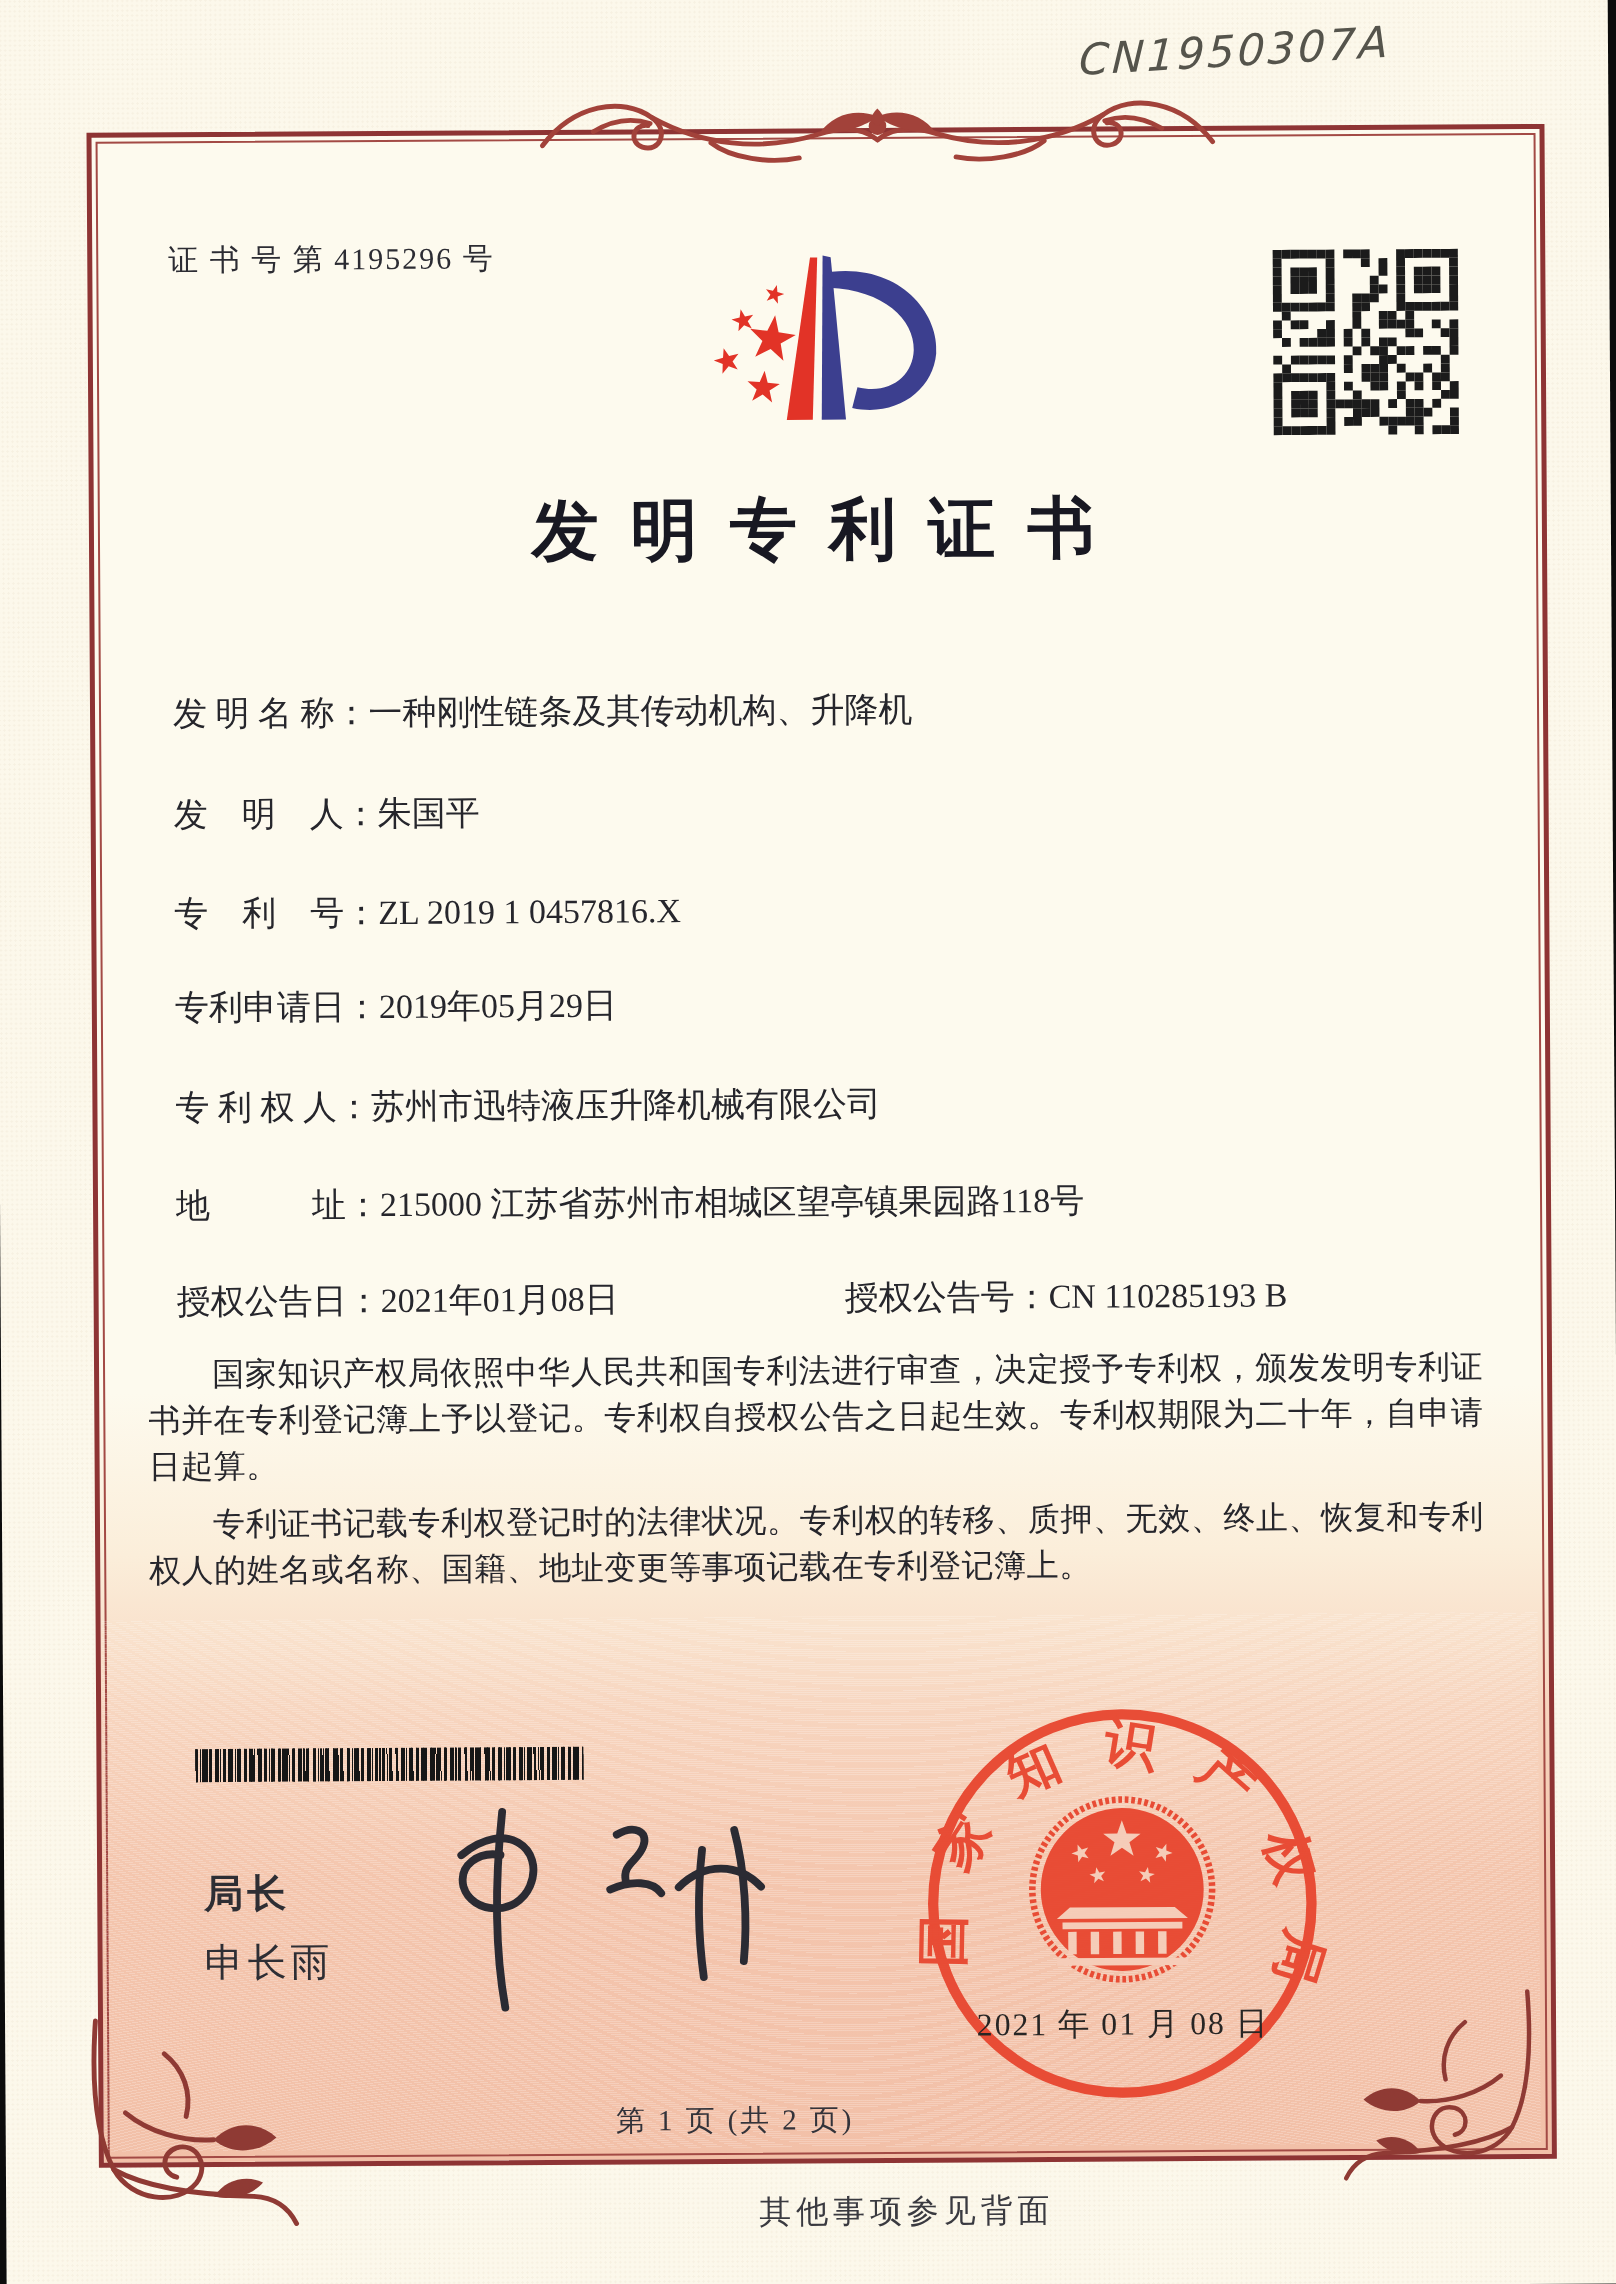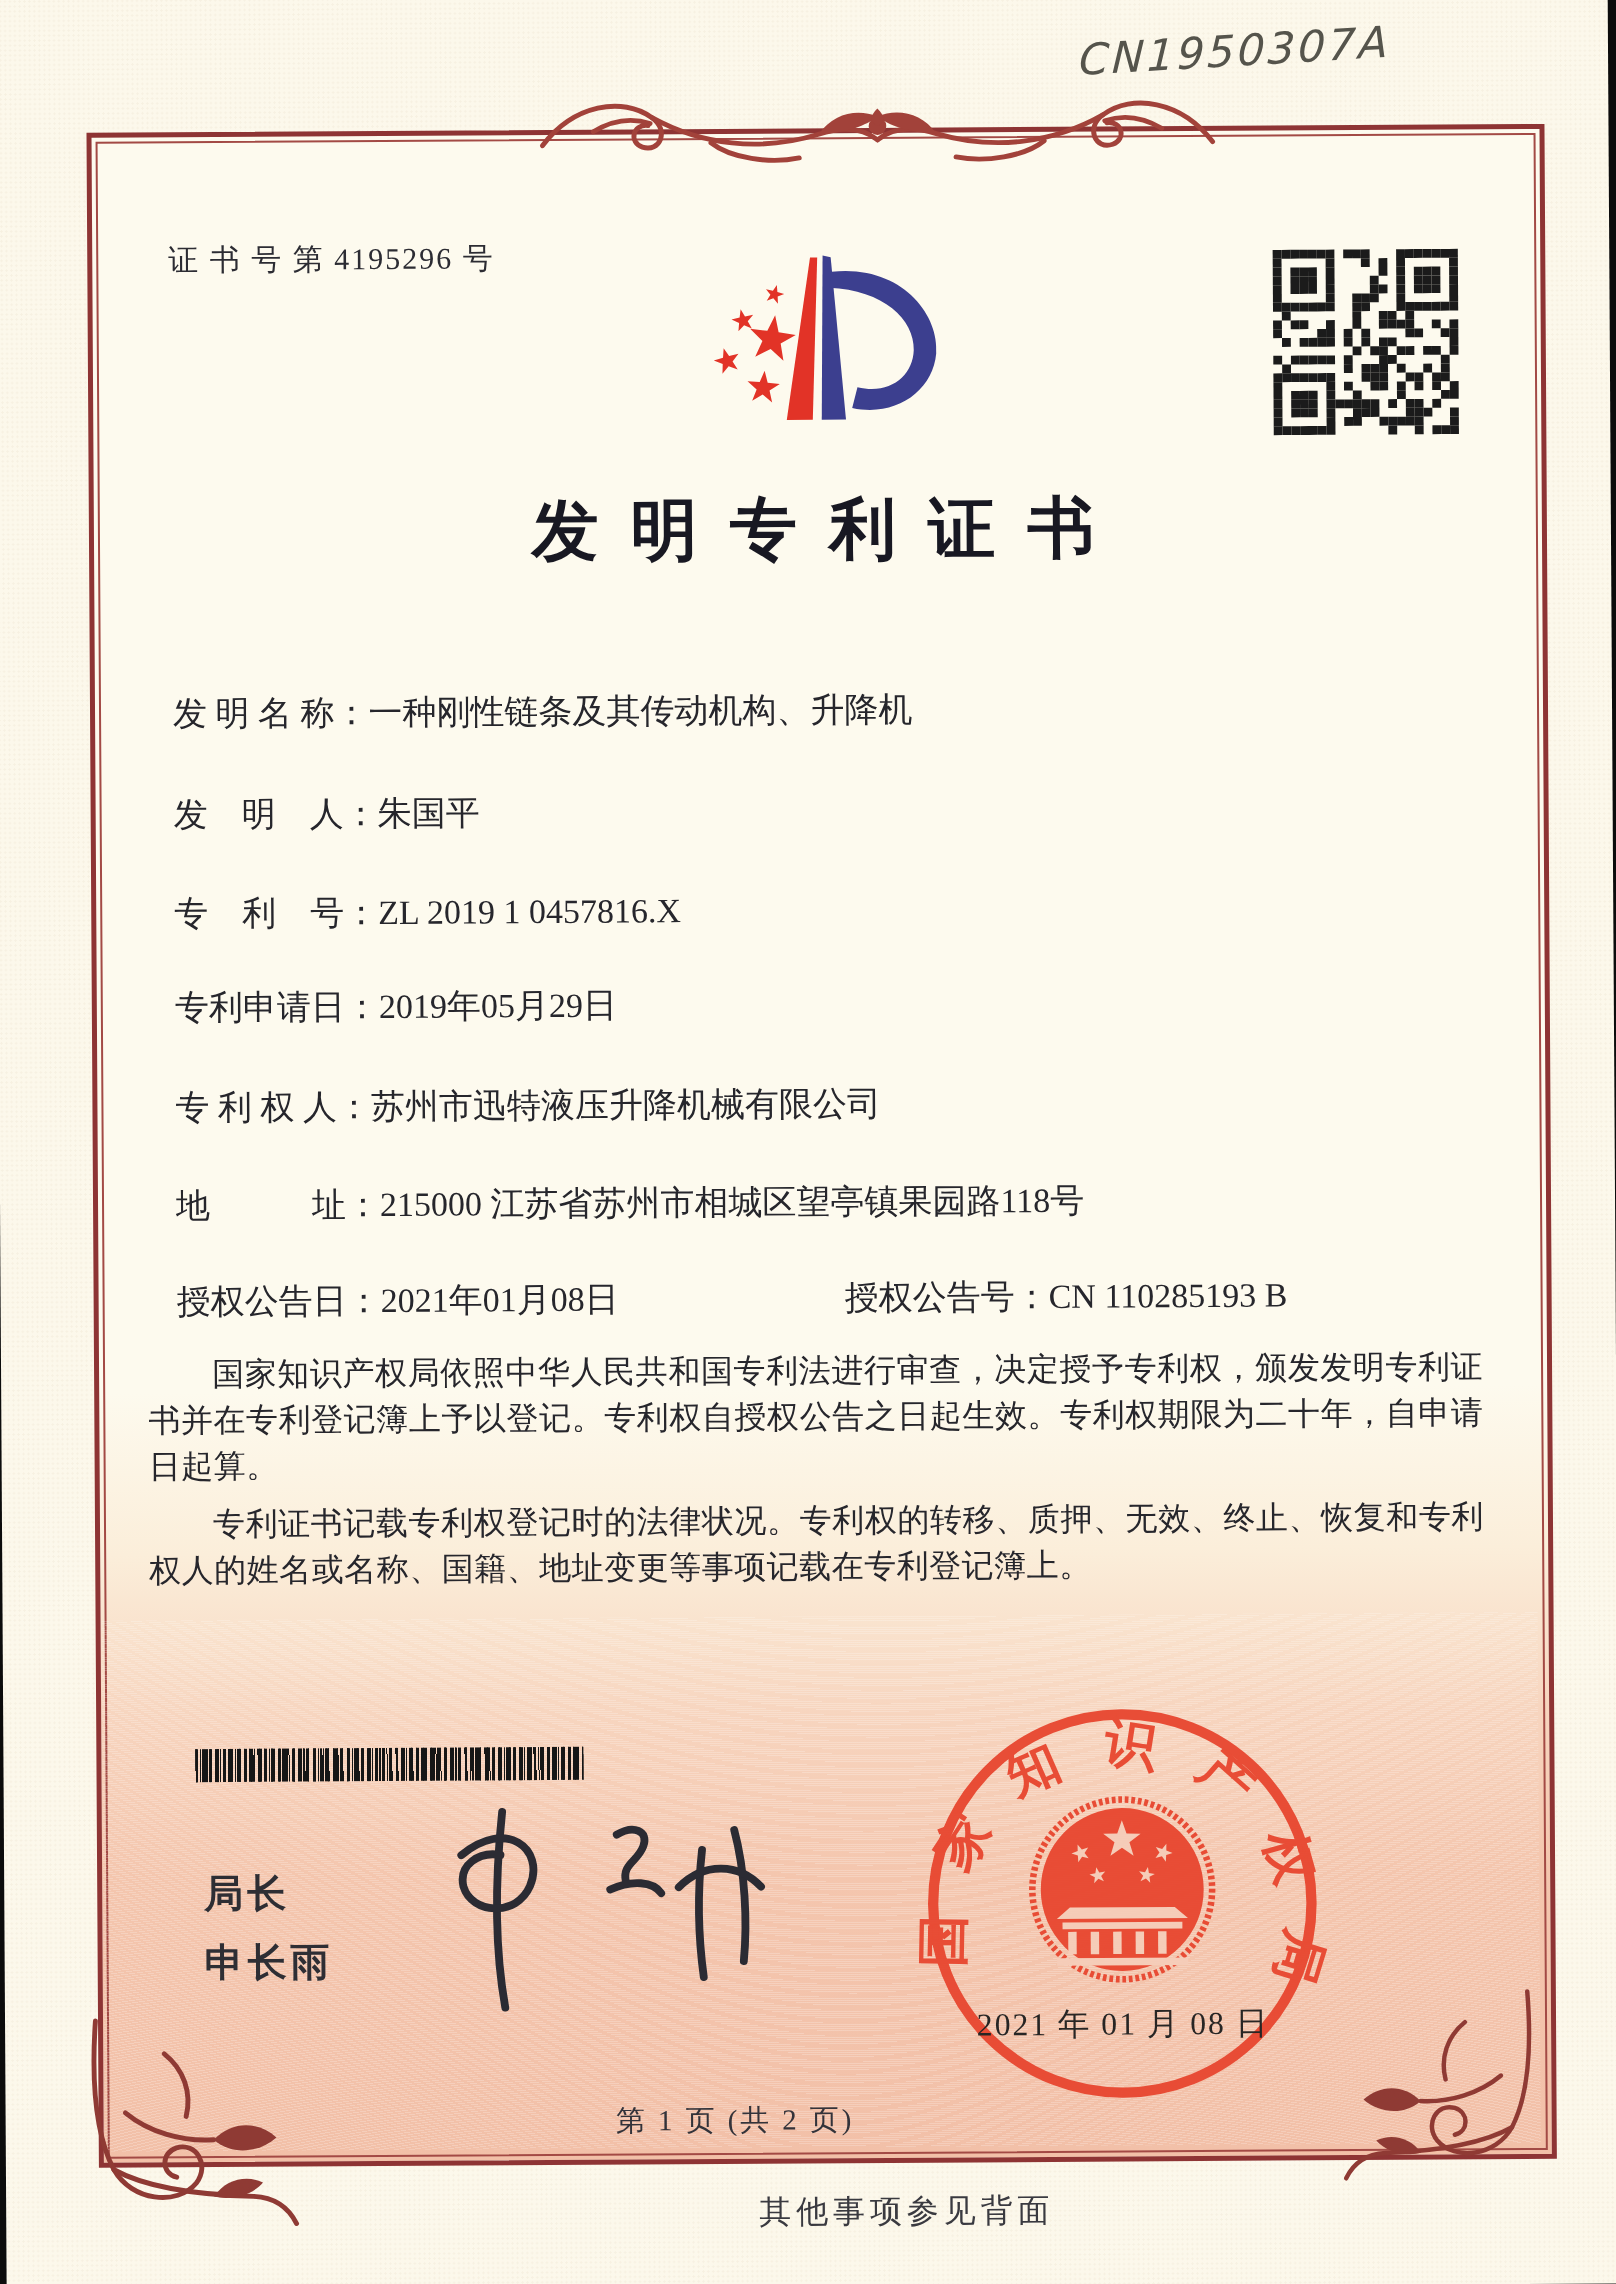--- a/index.html
+++ b/index.html
@@ -50,21 +50,21 @@
   .paragraphs p + p{margin-top:11.8px;}
   .barcode{
     left:192px;top:1756px;width:388px;height:33px;
     background:
       repeating-linear-gradient(90deg,#161616 0 2.9px,transparent 2.9px 6.9px),
       repeating-linear-gradient(90deg,#161616 0 2px,transparent 2px 10.8px),
       repeating-linear-gradient(90deg,#161616 0 1px,transparent 1px 4.9px);
   }
   .director-title{left:200px;top:1874px;font-size:39px;font-weight:bold;color:#2e2e34;
     font-family:Liberation Serif, serif;letter-spacing:3.9px;}
-  .director-name{left:200px;top:1943px;font-size:39px;font-weight:bold;color:#2e2e34;
+  .director-name{left:200px;top:1943px;font-size:39px;font-weight:normal;color:#2e2e34;
     font-family:"Liberation Sans",sans-serif;letter-spacing:3.9px;}
   .page-footer{left:568px;top:2111px;width:323px;text-align:center;
     font-size:29px;color:#33333a;letter-spacing:2.9px;}
   .back-note{left:753px;top:2201px;font-size:32px;color:#3a3a40;letter-spacing:4.9px;}
   svg text{font-family:"Liberation Serif",serif;}
 </style>
 </head>
 <body>
 
 <div class="stage">

